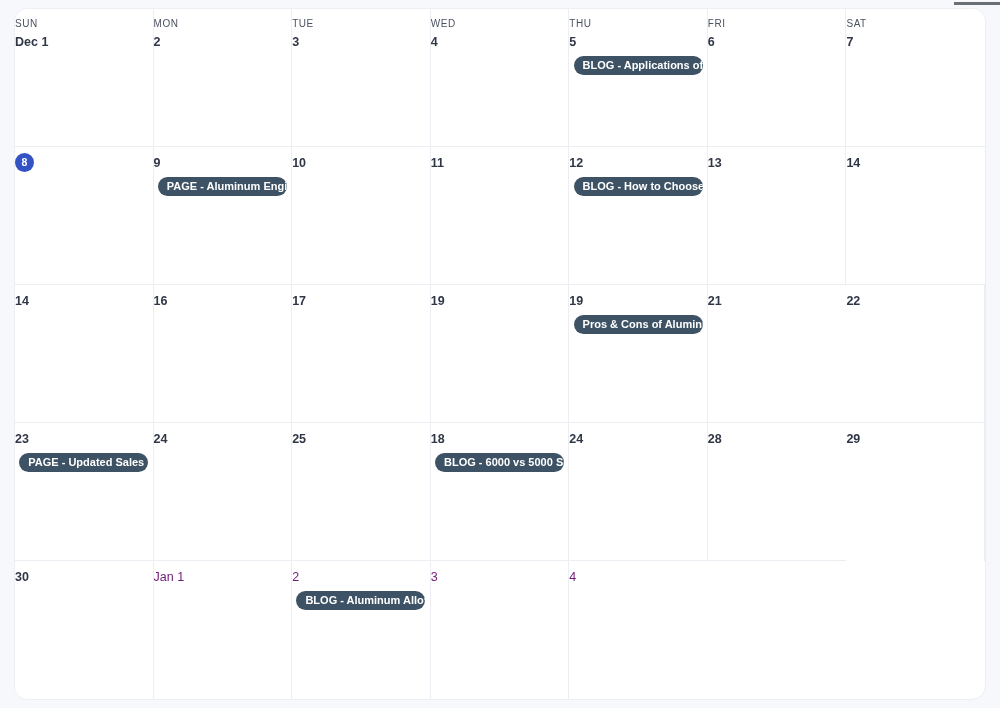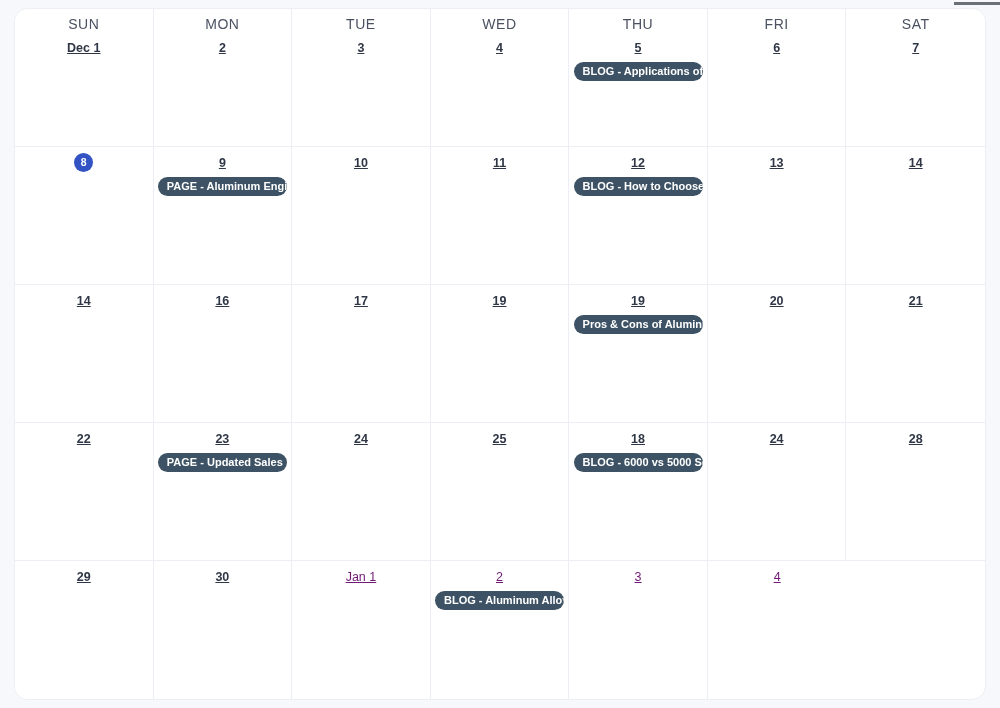--- a/index.html
+++ b/index.html
@@ -51,37 +51,34 @@
     position:relative;
     border-right:1px solid #eceef3;
     border-bottom:1px solid #eceef3;
     padding-top:8px;
     background:#ffffff;
   }
   .cell.col-last{ border-right:none; }
   .cell.row-last{ border-bottom:none; }
 
   .dow{
-    text-align:center;
-    font-size:14px;
+    font-size:10px;
     letter-spacing:0.55px;
     color:#4a5160;
     font-weight:400;
     line-height:14px;
-    margin-bottom:9px;
+    margin-bottom:3px;
   }
 
   .daynum{
-    text-align:center;
     font-size:12.5px;
     font-weight:700;
     color:#2f3645;
     line-height:16px;
     height:16px;
-    text-decoration:underline;
   }
   .daynum.muted{
     color:#701a75;
     font-weight:400;
   }
   .today-pill{
     display:inline-flex;
     align-items:center;
     justify-content:center;
     width:19px;
@@ -197,23 +194,20 @@
       </div>
       <div class="cell">
         <div class="daynum">19</div>
       </div>
       <div class="cell">
         <div class="daynum">19</div>
         <div class="events">
           <div class="event">Pros &amp; Cons of Aluminum</div>
         </div>
       </div>
-      <div class="cell">
-        <div class="daynum">20</div>
-      </div>
       <div class="cell col-last">
         <div class="daynum">21</div>
       </div>
       <div class="cell">
         <div class="daynum">22</div>
       </div>
       <div class="cell">
         <div class="daynum">23</div>
         <div class="events">
           <div class="event">PAGE - Updated Sales</div>

